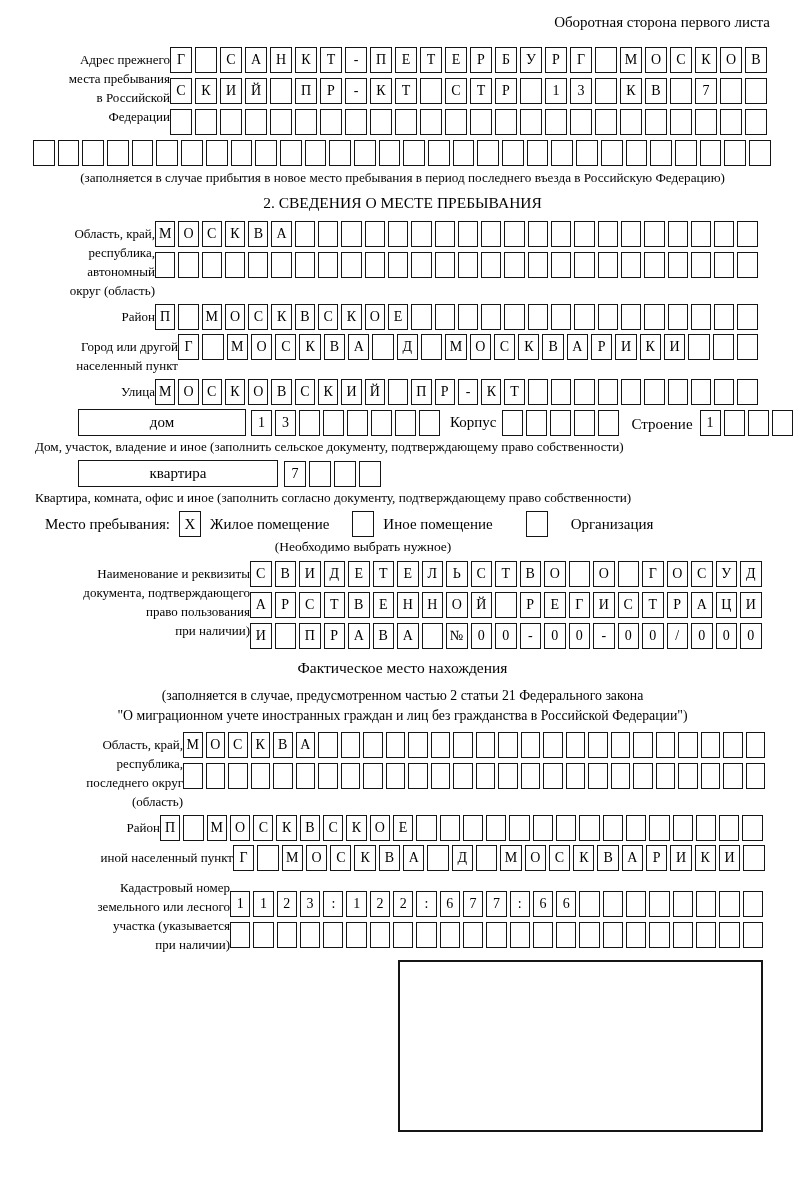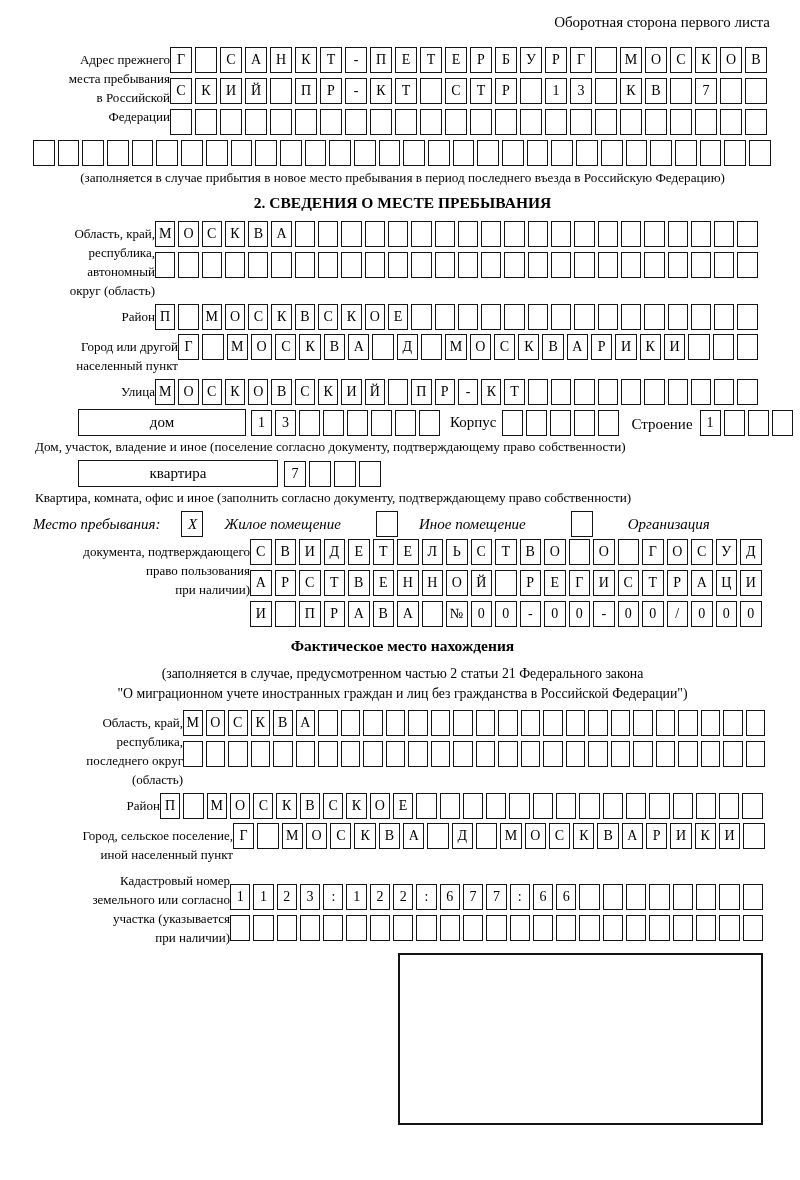--- a/index.html
+++ b/index.html
@@ -27,31 +27,31 @@
     background: #fff;
     display: flex; align-items: center; justify-content: center;
     font-size: 14px; line-height: 1;
   }
   .fullrow { margin: 5px 0 2px 0; }
 
   .caption { font-size: 13.2px; line-height: 17px; }
   .caption.center { text-align: center; margin: 3px 0 6px 0; }
   .caption.left { margin: 2px 0 5px 2px; }
 
-  .sec-title { text-align: center; font-weight: bold; font-size: 15.5px; margin: 8px 0 9px 0; }
+  .sec-title { text-align: center; font-weight: normal; font-size: 15.5px; margin: 8px 0 9px 0; }
 
   .widebox {
     border: 1.6px solid #151515; height: 27px;
     display: flex; align-items: center; justify-content: center;
     font-size: 15px; flex: none; background: #fff;
   }
   .inline-row { display: flex; align-items: center; margin-bottom: 2px; padding-left: 45px; }
   .inline-row .lbl { font-size: 15px; white-space: nowrap; }
 
-  .place-row { display: flex; align-items: center; gap: 21px; font-size: 15px; margin: 4px 0 2px 0; font-style: italic; }
+  .place-row { display: flex; align-items: center; gap: 9px; font-size: 15px; margin: 4px 0 2px 12px; }
   .cb { width: 22px; height: 26px; font-size: 15px; }
   .choose-note { font-size: 13.5px; width: 420px; text-align: center; margin: 1px 0 6px 120px; }
 
   .fact-note { text-align: center; font-size: 13.8px; line-height: 20px; margin-bottom: 6px; font-family: Liberation Serif, serif; }
 
   .stamp-wrap { margin-left: 318px; width: 462px; margin-top: 6px; }
   .stamp-box { width: 365px; height: 172px; border: 2px solid #151515; margin-left: 47px; background: #fff; }
 </style>
 </head>
 <body>
@@ -373,21 +373,21 @@
         <span class="cell"></span>
       </div>
     <span class="lbl" style="margin:4px 7px 0 12px">Строение</span>
     <div class="boxrow" style="--bw:21px">
         <span class="cell">1</span>
         <span class="cell"></span>
         <span class="cell"></span>
         <span class="cell"></span>
       </div>
   </div>
-  <div class="caption left">Дом, участок, владение и иное (поселение согласно документу, подтверждающему право собственности)</div>
+  <div class="caption left">Дом, участок, владение и иное (заполнить сельское документу, подтверждающему право собственности)</div>
 
   <div class="inline-row">
     <div class="widebox" style="width:200px">квартира</div>
     <div class="boxrow" style="--bw:22px; margin-left:6px">
         <span class="cell">7</span>
         <span class="cell"></span>
         <span class="cell"></span>
         <span class="cell"></span>
       </div>
   </div>
@@ -395,23 +395,25 @@
 
   <div class="place-row">
     <span>Место пребывания:</span>
     <span class="cell cb">X</span>
     <span>Жилое помещение</span>
     <span class="cell cb" style="margin-left:14px"></span>
     <span>Иное помещение</span>
     <span class="cell cb" style="margin-left:24px"></span>
     <span style="margin-left:14px">Организация</span>
   </div>
+  <div class="choose-note">(Необходимо выбрать нужное)</div>
 
   <div class="frow">
     <div class="flabel" style="width:217px">
+      <div>Наименование и реквизиты</div>
       <div>документа, подтверждающего</div>
       <div>право пользования</div>
       <div>при наличии)</div>
     </div>
     <div class="fcol">
       <div class="boxrow" style="--bw:21.5px">
           <span class="cell">С</span>
           <span class="cell">В</span>
           <span class="cell">И</span>
           <span class="cell">Д</span>
@@ -584,21 +586,20 @@
         <span class="cell"></span>
         <span class="cell"></span>
         <span class="cell"></span>
         <span class="cell"></span>
         <span class="cell"></span>
       </div>
   </div>
 
   <div class="frow">
     <div class="flabel" style="width:200px">
-      <div>Город, сельское поселение,</div>
       <div>иной населенный пункт</div>
     </div>
     <div class="boxrow" style="--bw:21.3px">
         <span class="cell">Г</span>
         <span class="cell"></span>
         <span class="cell">М</span>
         <span class="cell">О</span>
         <span class="cell">С</span>
         <span class="cell">К</span>
         <span class="cell">В</span>
@@ -616,21 +617,21 @@
         <span class="cell">И</span>
         <span class="cell">К</span>
         <span class="cell">И</span>
         <span class="cell"></span>
       </div>
   </div>
 
   <div class="frow">
     <div class="flabel" style="width:197px">
       <div>Кадастровый номер</div>
-      <div>земельного или согласно</div>
+      <div>земельного или лесного</div>
       <div>участка (указывается</div>
       <div>при наличии)</div>
     </div>
     <div class="fcol" style="margin-top:16px">
       <div class="boxrow" style="--bw:20.3px">
           <span class="cell">1</span>
           <span class="cell">1</span>
           <span class="cell">2</span>
           <span class="cell">3</span>
           <span class="cell">:</span>

